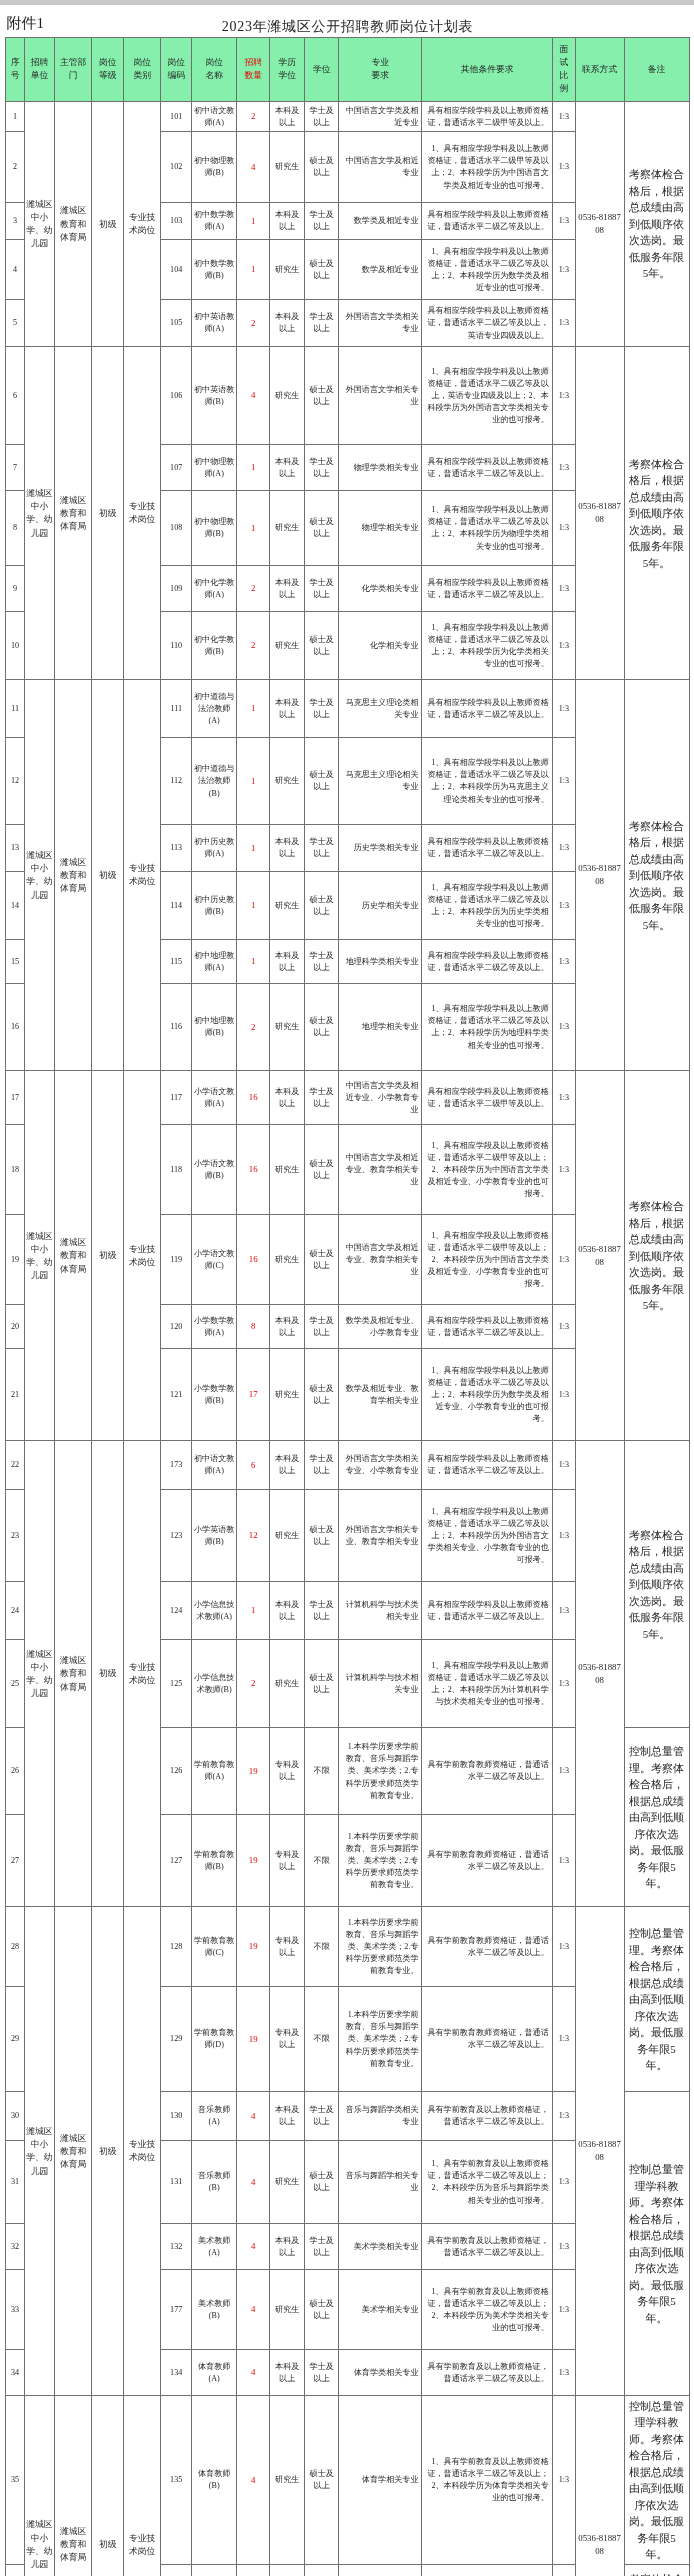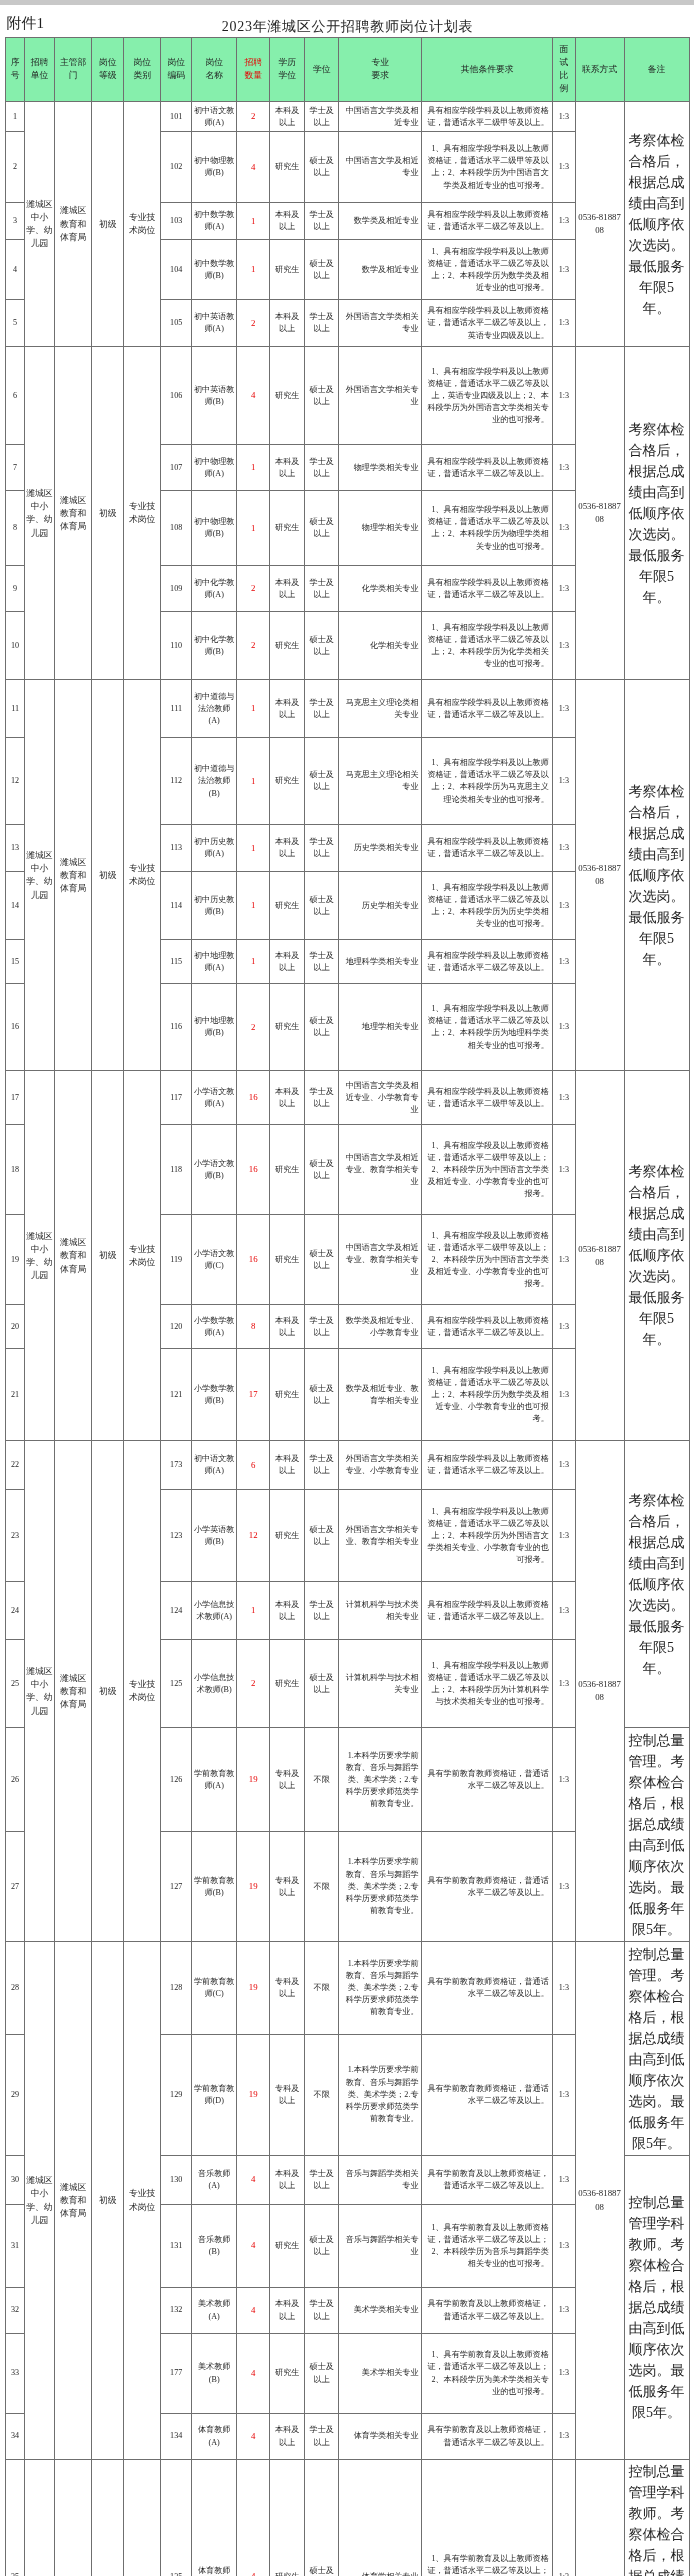--- a/index.html
+++ b/index.html
@@ -23,21 +23,21 @@
   }
   thead th { font-weight:normal; font-size:8.8px; height:62px; background:#86efac; }
   tr.sec > th, tr.sec > td { border-top:1.4px solid #2a2a2a; }
   .w2 { display:inline-block; width:2.35em; }
   .w1 { display:inline-block; width:1.2em; }
   .c-count-h { color:#e60000; }
   td.c-count { color:#e60000; font-size:8.8px; }
   td.c-seq { font-size:8.1px; }
   td.c-admin, td.c-contact { font-size:8.8px; }
   td.c-other { text-align:right; padding:1.4px 3.4px; }
-  td.c-remark { padding:1.4px 3.4px; font-size:14px; }
+  td.c-remark { padding:1.4px 3.4px; font-size:11px; }
   td.c-major { padding:0.7px 2.7px;text-align:right; }
 </style>
 </head>
 <body>
 
 <div class="top-strip"></div>
 
 <div class="doc">
 
   <div class="title-bar">

